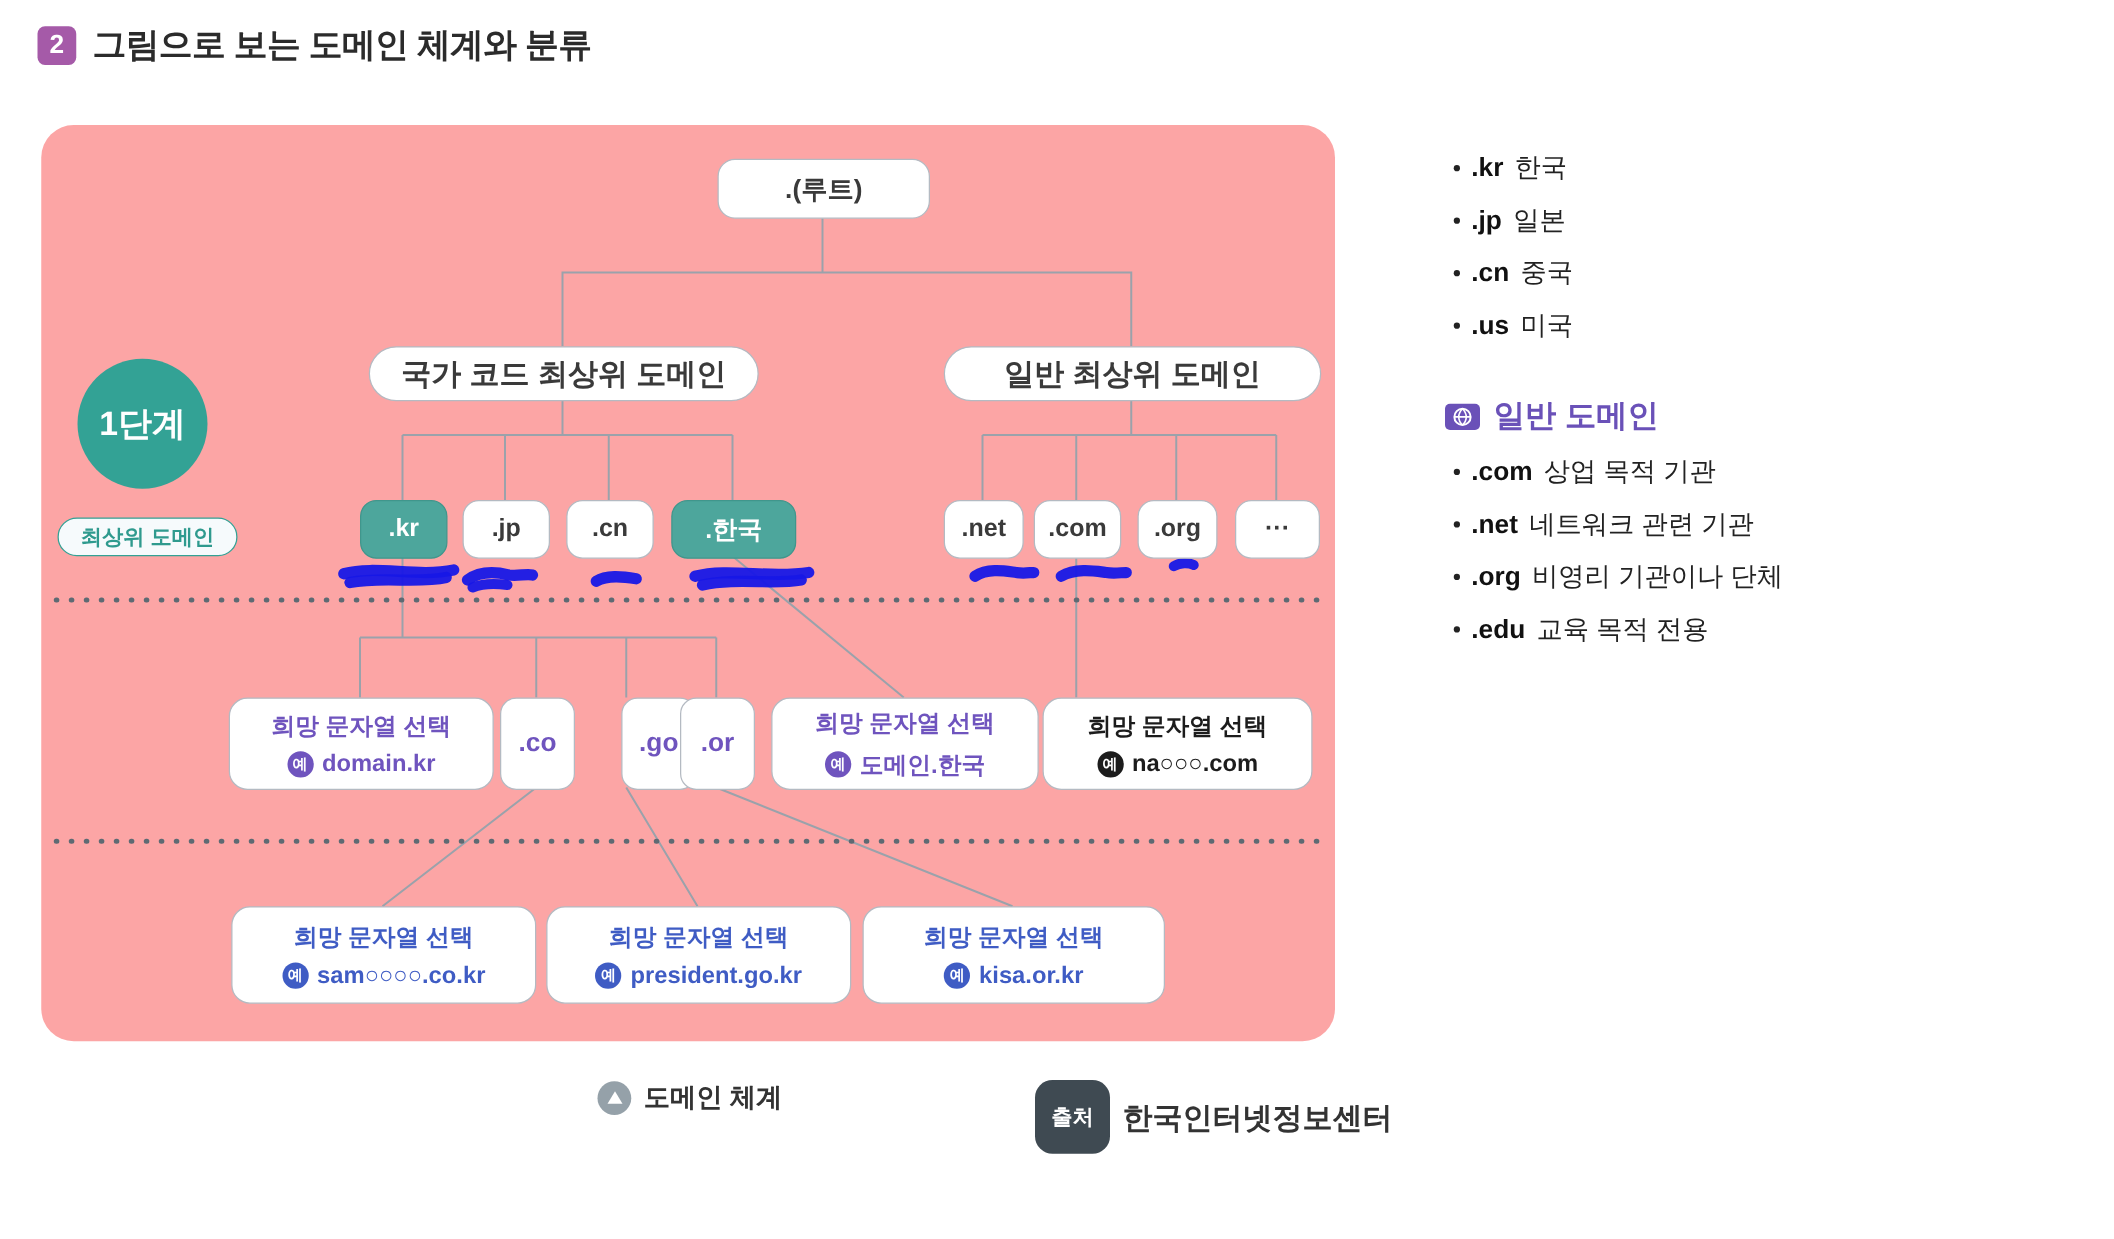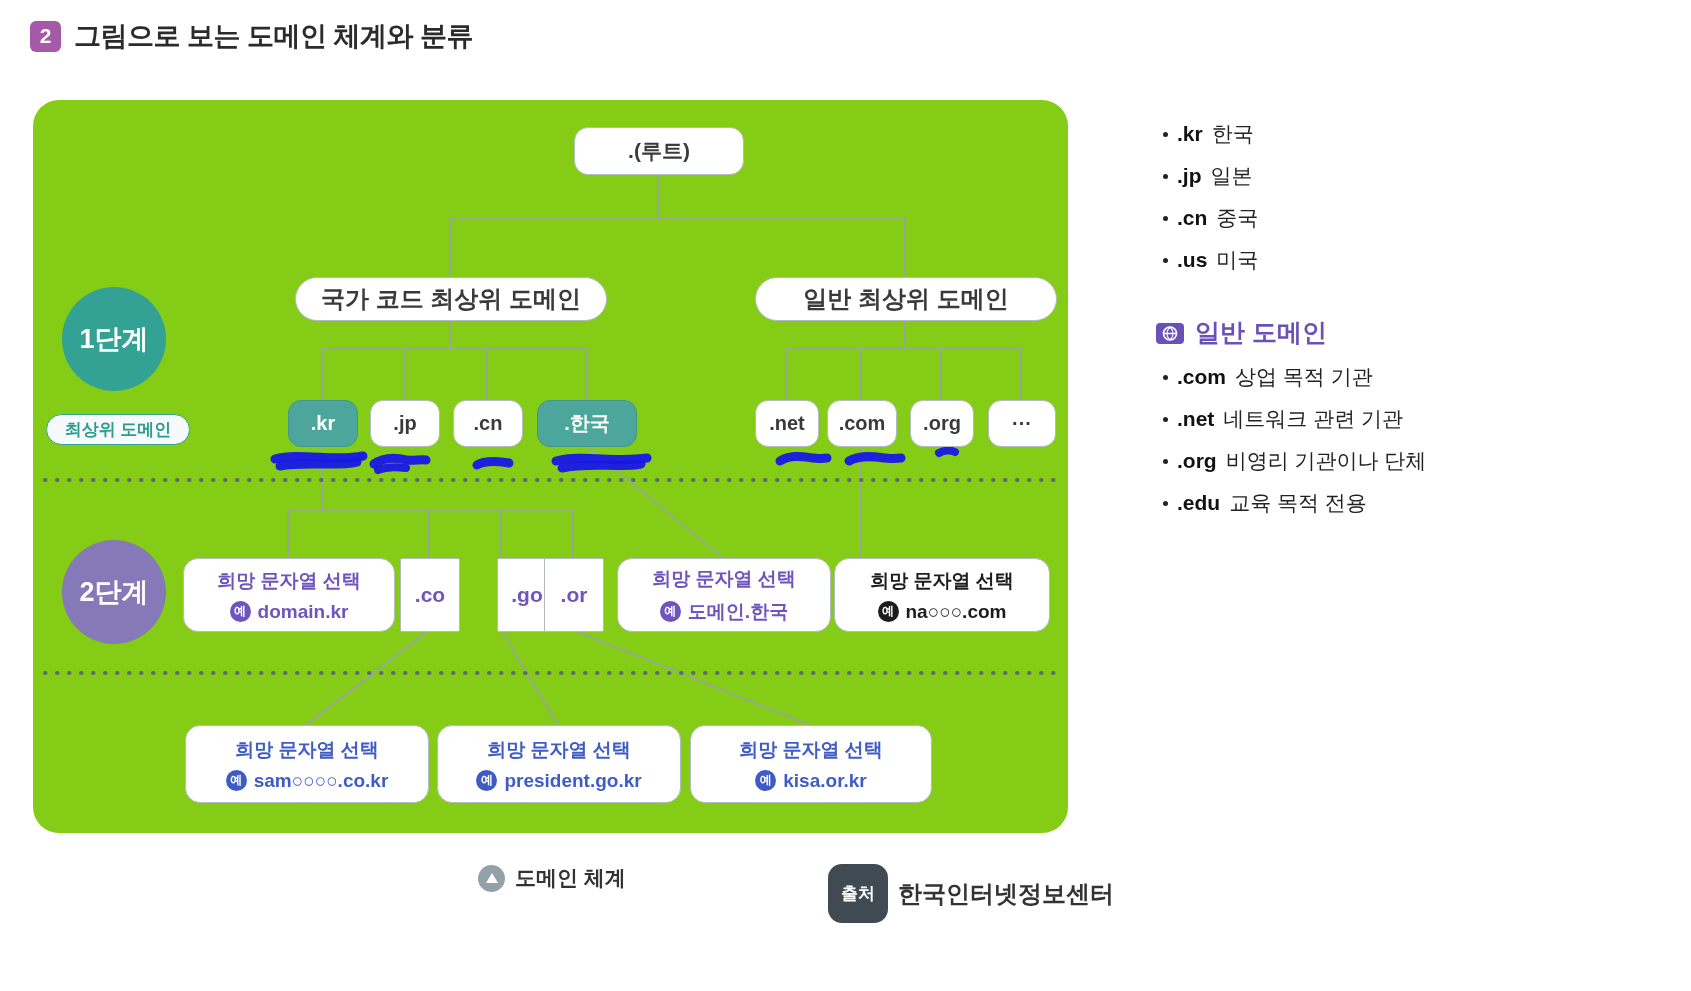--- a/index.html
+++ b/index.html
@@ -19,39 +19,39 @@
     background: #a55aa8; color: #fff;
     display: flex; align-items: center; justify-content: center;
     font-size: 21px; font-weight: bold;
   }
   .title-text { margin: 0; font-size: 27px; font-weight: bold; color: #2b2b2b; letter-spacing: -0.5px; }
 
   
   .panel {
     position: absolute; left: 33px; top: 100px;
     width: 1035px; height: 733px;
-    background: #84cc16; border-radius: 26px;
+    background: #fca5a5; border-radius: 26px;
   }
   .connectors { position: absolute; left: 0; top: 0; }
   .conn { stroke: #9aa2ab; stroke-width: 1.6; fill: none; }
   .dotted { stroke: #5e6a73; stroke-width: 4; stroke-dasharray: 0.5 11.5; stroke-linecap: round; fill: none; }
   .mark { stroke: #1717e6; stroke-width: 9; stroke-linecap: round; fill: none; opacity: 0.95; }
   .mark.small { stroke-width: 8; }
 
   .node {
     position: absolute; background: #fff;
     border: 1.6px solid #b4bac2;
     display: flex; align-items: center; justify-content: center;
     font-weight: bold; color: #3a3a3a; text-align: center;
   }
   .root-node  { border-radius: 14px; font-size: 21px; }
   .branch-node{ border-radius: 22px; font-size: 24px; }
   .tld        { border-radius: 13px; font-size: 20px; }
   .tld.teal   { background: #4da69c; border-color: #40968c; color: #fff; }
-  .mini-tld   { border-radius: 2px; font-size: 21px; color: #6f54be; }
+  .mini-tld   { border-radius: 13px; font-size: 21px; color: #6f54be; }
 
   .level-circle {
     position: absolute; width: 104px; height: 104px; border-radius: 50%;
     color: #fff; font-size: 27px; font-weight: bold;
     display: flex; align-items: center; justify-content: center;
   }
   .lv1 { background: #33a295; }
   .lv2 { background: #8579b8; }
   .lv3 { background: #2d72b8; }
 
@@ -169,21 +169,20 @@
   <div class="node tld" style="left:337px; top:300px; width:68px; height:45px;">.jp</div>
   <div class="node tld" style="left:420px; top:300px; width:68px; height:45px;">.cn</div>
   <div class="node tld teal" style="left:504px; top:300px; width:98px; height:45px;">.한국</div>
   <div class="node tld" style="left:722px; top:300px; width:62px; height:45px;">.net</div>
   <div class="node tld" style="left:794px; top:300px; width:68px; height:45px;">.com</div>
   <div class="node tld" style="left:877px; top:300px; width:62px; height:45px;">.org</div>
   <div class="node tld" style="left:955px; top:300px; width:66px; height:45px;">···</div>
 
   <div class="level-circle lv1" style="left:29px; top:187px;">1단계</div>
   <div class="top-domain-pill" style="left:13px; top:314px; width:142px; height:29px;">최상위 도메인</div>
-  <div class="level-circle lv2" style="left:29px; top:440px;">2단계</div>
 
   <div class="choice-box violet" style="left:150px; top:458px; width:210px; height:72px;">
     <div class="choice-title">희망 문자열 선택</div>
     <div class="choice-example">
       <span class="ex-badge">예</span>
       <span>domain.kr</span>
     </div>
   </div>
   <div class="node mini-tld" style="left:367px; top:458px; width:58px; height:72px;">.co</div>
   <div class="node mini-tld" style="left:464px; top:458px; width:58px; height:72px;">.go</div>

